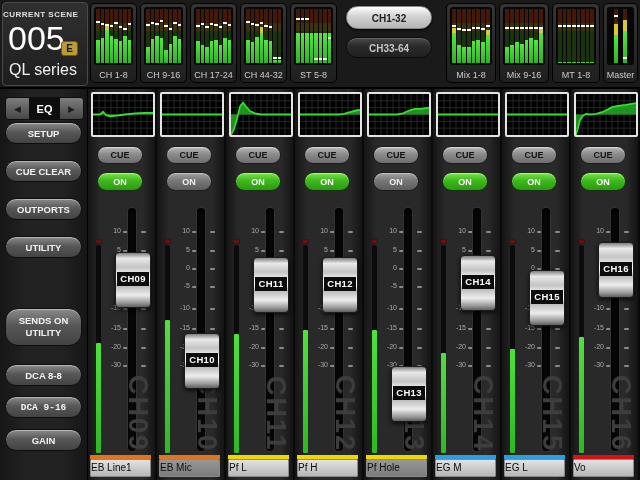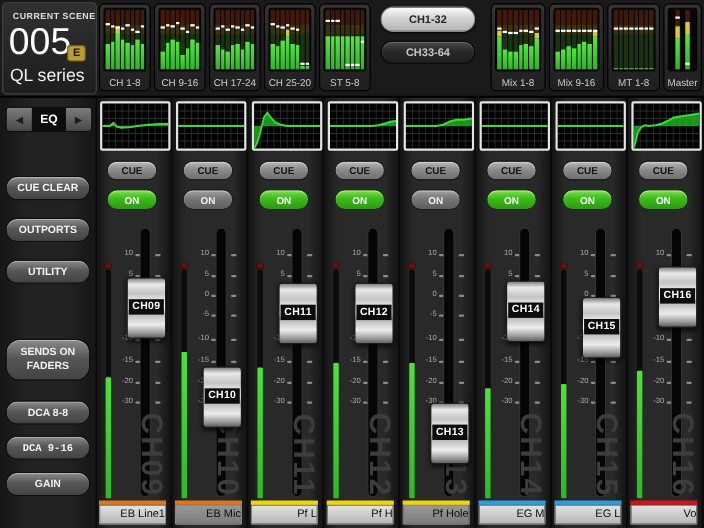--- a/index.html
+++ b/index.html
@@ -2,21 +2,21 @@
 <html><head>
 <meta charset="utf-8">
 <style>
   html,body{margin:0;padding:0;background:#000;}
   #stage{position:relative;width:640px;height:480px;background:#151515;overflow:hidden;
          font-family:"Liberation Sans",sans-serif;-webkit-font-smoothing:antialiased;}
   
   #header{position:absolute;left:0;top:0;width:640px;height:87px;background:#1a1a1a;border-bottom:2px solid #000;}
   #scene-box{position:absolute;left:2px;top:2px;width:84px;height:82px;border:1px solid #4a4a4a;border-radius:4px;
              background:linear-gradient(180deg,#303030,#1e1e1e);}
-  #scene-label{position:absolute;left:0;top:7px;width:100%;text-align:right;font-size:8px;font-weight:bold;
+  #scene-label{position:absolute;left:0;top:7px;width:100%;text-align:left;font-size:8px;font-weight:bold;
                letter-spacing:.5px;color:#e0e0e0;}
   #scene-number{position:absolute;left:5px;top:16px;font-size:34px;color:#fff;}
   #scene-badge{position:absolute;right:9px;top:38px;background:#bb9c33;color:#1a1a1a;font-size:10px;font-weight:bold;
                padding:1px 4px;border-radius:3px;border:1px solid #6d5a17;}
   #scene-model{position:absolute;left:6px;bottom:6px;font-size:16px;color:#f0f0f0;}
   .mblock{position:absolute;top:3px;height:80px;border:1px solid #000;border-radius:5px;
           background:linear-gradient(180deg,#343434,#1f1f1f);box-sizing:border-box;}
   .mwin{position:absolute;left:3px;right:3px;top:3px;height:58px;background:#060606;border-radius:3px;
         display:flex;gap:1px;padding:2px;box-sizing:border-box;}
   .mbar{flex:1;position:relative;background:linear-gradient(180deg,#431a0a 0%,#431a0a 26%,#3c330f 26%,#3c330f 40%,#1b3310 40%,#1b3310 100%);}
@@ -61,21 +61,21 @@
                box-shadow:0 0 0 1px #333, inset 0 2px 4px #000;}
   .fader-cap{position:absolute;left:27px;width:34px;height:54px;border-radius:4px;cursor:pointer;
              background:linear-gradient(180deg,#7e7e7e 0%,#e9e9e9 10%,#c4c4c4 26%,#f8f8f8 42%,#fff 50%,#b8b8b8 60%,#ededed 78%,#9a9a9a 92%,#5f5f5f 100%);
              border:1px solid #1d1d1d;box-shadow:0 2px 4px rgba(0,0,0,.7);}
   .cap-label{position:absolute;left:1px;right:1px;top:19px;height:14px;background:#0c0c0c;color:#fff;
              font-size:9.5px;font-weight:bold;text-align:center;line-height:14px;letter-spacing:.3px;}
   .watermark{position:absolute;right:2px;bottom:1px;writing-mode:vertical-rl;font-size:27px;font-weight:bold;
              color:#3d3d3d;letter-spacing:2px;user-select:none;}
   .color-bar{position:absolute;left:2px;right:4px;bottom:21px;height:4px;}
   .name-label{position:absolute;left:2px;right:4px;bottom:3px;height:16px;background:linear-gradient(180deg,#e2e2e2,#b6b6b6);
-              border:1px solid #8a8a8a;border-radius:1px;color:#0a0a0a;font-size:10px;text-align:right;line-height:16px;cursor:pointer;}
+              border:1px solid #8a8a8a;border-radius:1px;color:#0a0a0a;font-size:10px;text-align:left;line-height:16px;cursor:pointer;}
   .name-label.off{background:linear-gradient(180deg,#979797,#7c7c7c);}
 </style>
 </head>
 <body>
 
 <div id="stage">
 
   <div id="header">
     <div id="scene-box">
       <div id="scene-label">CURRENT SCENE</div>
@@ -228,21 +228,21 @@
           </div>
           <div class="mbar">
             <div class="mlit" style="height: 5%;"></div>
             <div class="mpeak" style="bottom: 7%;"></div>
           </div>
           <div class="mbar">
             <div class="mlit" style="height: 5%;"></div>
             <div class="mpeak" style="bottom: 7%;"></div>
           </div>
         </div>
-        <div class="mlabel">CH 25-20</div>
+        <div class="mlabel">CH 44-32</div>
       </div>
       <div class="mblock" style="left: 290px; width: 47px;">
         <div class="mwin">
           <div class="mbar">
             <div class="mlit" style="height: 56%;"></div>
             <div class="mpeak" style="bottom: 79%;"></div>
           </div>
           <div class="mbar">
             <div class="mlit" style="height: 56%;"></div>
             <div class="mpeak" style="bottom: 79%;"></div>
@@ -403,24 +403,25 @@
         <div class="mlabel">Master</div>
       </div>
     </div>
 
   <div id="sidebar">
     <div id="eq-nav">
       <div class="eq-arrow">◀</div>
       <div id="eq-title">EQ</div>
       <div class="eq-arrow">▶</div>
     </div>
+    <div class="side-btn" style="top:33px;">SETUP</div>
     <div class="side-btn" style="top:71px;">CUE CLEAR</div>
     <div class="side-btn" style="top:109px;">OUTPORTS</div>
     <div class="side-btn" style="top:147px;">UTILITY</div>
-    <div class="side-btn" style="top:219px;height:38px;border-radius:13px;padding:0 8px;line-height:12px;">SENDS ON FADERS</div>
+    <div class="side-btn" style="top:219px;height:38px;border-radius:13px;padding:0 8px;line-height:12px;">SENDS ON UTILITY</div>
     <div class="side-btn" style="top:275px;">DCA 8-8</div>
     <div class="side-btn" style="top:307px;font-family:Liberation Mono, monospace;">DCA 9-16</div>
     <div class="side-btn" style="top:340px;">GAIN</div>
   </div>
 
   <div id="strips">
       <div class="strip">
         <div class="eq-thumb">
           <svg viewBox="0 0 60 36" preserveAspectRatio="none">
             <path d="M6,0 V36 M12,0 V36 M18,0 V36 M24,0 V36 M30,0 V36 M36,0 V36 M42,0 V36 M48,0 V36 M54,0 V36 M0,6 H60 M0,12 H60 M0,18 H60 M0,24 H60 M0,30 H60 " stroke="#2e2e2e" stroke-width="0.8" fill="none"></path>

